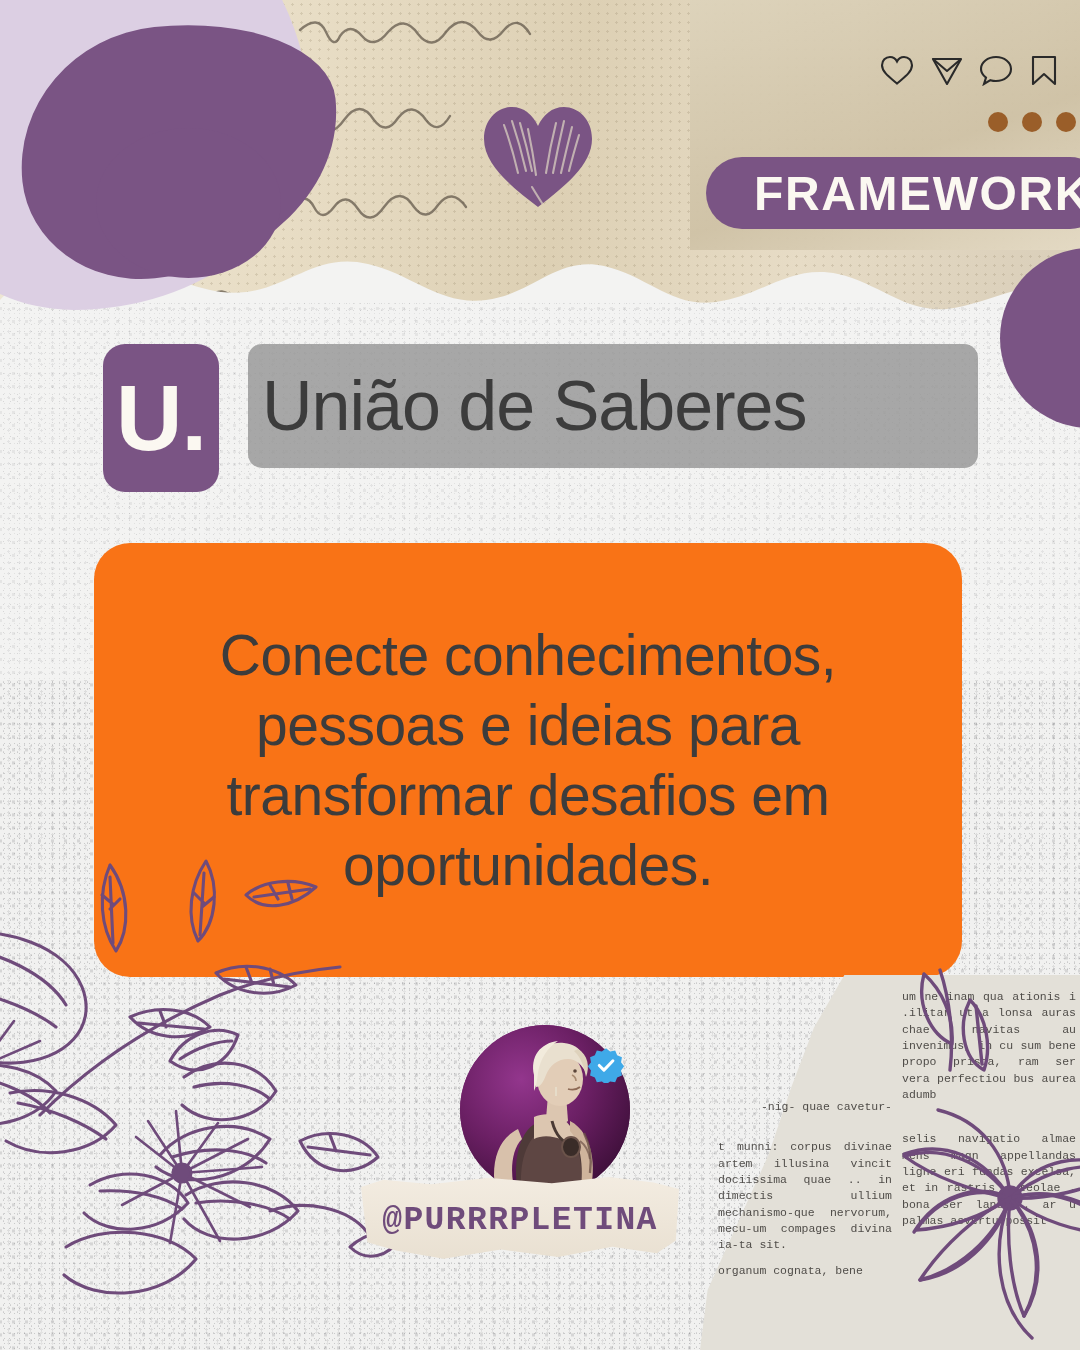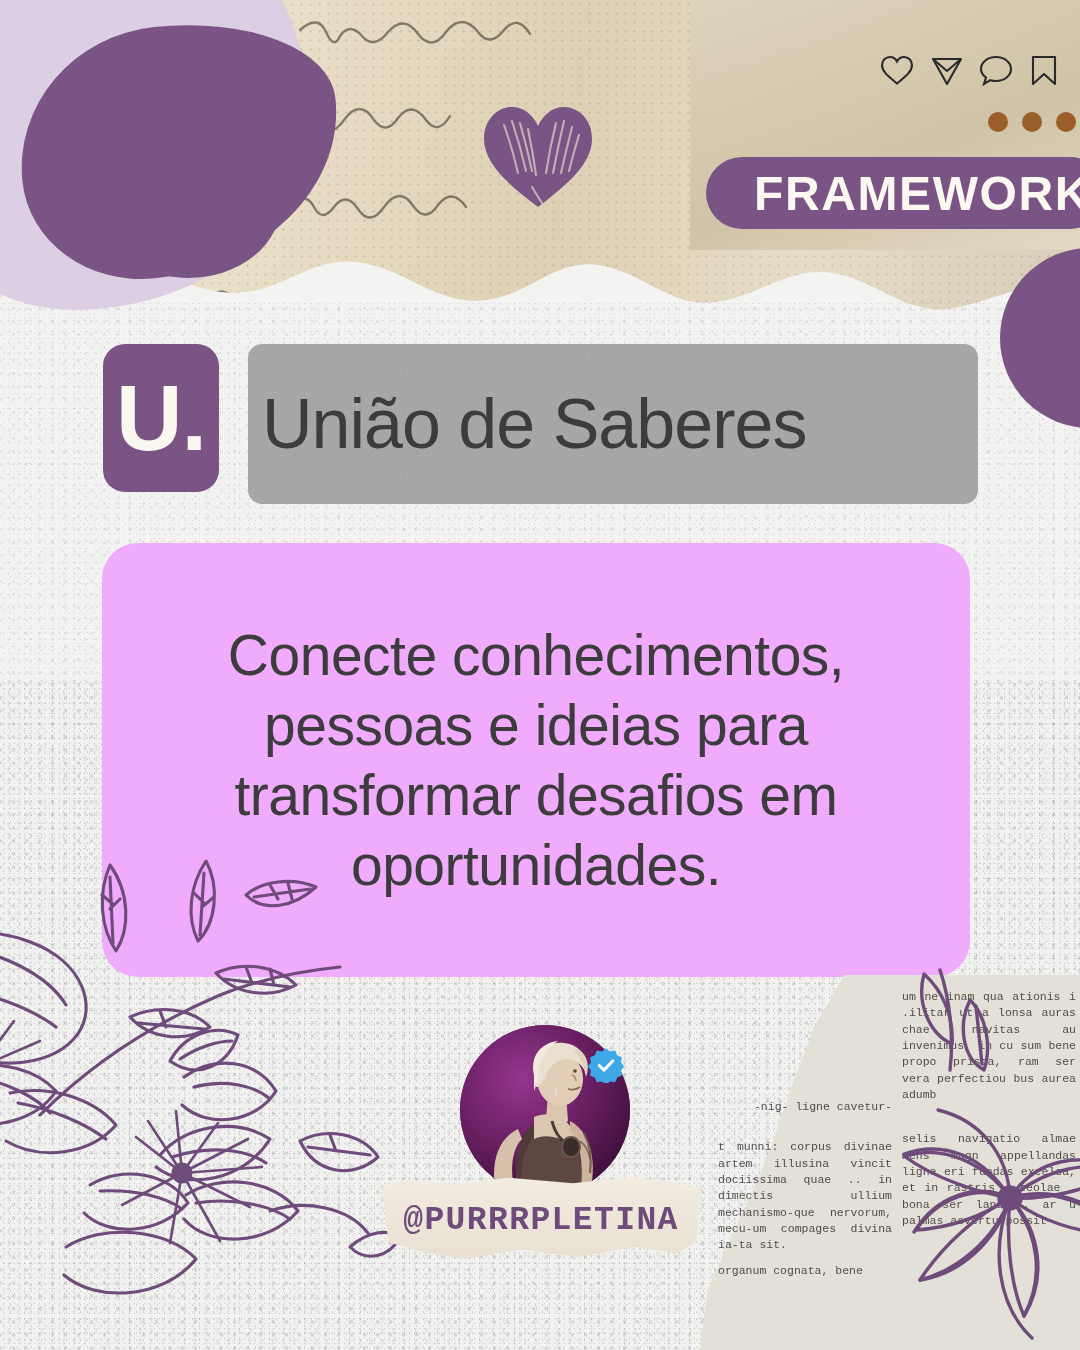--- a/index.html
+++ b/index.html
@@ -131,38 +131,38 @@
     color:#fbf8f1;
     font-size:92px;
     font-weight:bold;
     line-height:1;
     letter-spacing:-1px;
   }
 
   
   #title-bar {
     left:248px; top:344px;
-    width:730px; height:160px;
+    width:730px; height:124px;
     background:rgba(150,150,150,.82);
     border-radius:14px;
     display:flex; align-items:center;
     padding-left:14px;
   }
   #title-bar .label {
     color:#3c3c3c;
     font-size:70px;
     line-height:1;
     letter-spacing:-1px;
   }
 
   
   #body-card {
-    left:102px; top:543px;
+    left:94px; top:543px;
     width:868px; height:434px;
-    background:#f0abfc;
+    background:#f97316;
     border-radius:36px;
     display:flex; align-items:center; justify-content:center;
     padding:18px 66px;
   }
   #body-card .label {
     color:#3c3c3c;
     font-size:57px;
     line-height:1.23;
     text-align:center;
     letter-spacing:-.5px;
@@ -207,21 +207,21 @@
   
   #avatar .person { position:absolute; inset:0; }
 
   #verified {
     position:absolute; left:128px; top:22px;
     width:36px; height:36px;
   }
 
   
   #handle-strip {
-    left:382px; top:1176px; width:318px; height:92px;
+    left:361px; top:1176px; width:318px; height:92px;
   }
   #handle-strip .paper {
     position:absolute; inset:0;
     background:linear-gradient(180deg,#f3ece1,#e8dfd0);
     clip-path: polygon(0% 12%, 7% 4%, 22% 9%, 40% 2%, 60% 8%, 78% 1%, 92% 7%, 100% 14%, 99% 70%, 93% 84%, 79% 77%, 62% 88%, 44% 80%, 26% 90%, 11% 81%, 2% 72%);
   }
   #handle-strip .label {
     position:absolute; left:0; right:0; top:26px;
     text-align:center;
     font-family:"Liberation Mono", monospace;
@@ -398,21 +398,21 @@
       <path d="M300 356 C334 344 378 352 398 378"></path>
       <path d="M380 392 C398 376 418 374 430 382 C420 402 396 408 380 392 Z"></path>
     </g>
   </svg>
 
   <div class="layer" id="newsprint">
     <div class="sheet speckle"></div>
     <div class="cols">
       <div class="col">
         <p style="text-align:right;margin-top:118px;">-nig-
-ligne
+quae
 cavetur-</p>
         <p style="margin-top:24px;">t munni: corpus divinae artem illusina vincit dociissima quae .. in dimectis ullium mechanismo-que nervorum, mecu-um compages divina ia-ta sit.</p>
         <p>organum cognata, bene</p>
       </div>
       <div class="col">
         <p style="margin-top:8px;">um ne inam qua ationis i .ilitar ut a lonsa auras chae navitas au invenimus, in cu sum bene propo prisca, ram ser vera perfectiou bus aurea adumb</p>
         <p style="margin-top:28px;">selis navigatio almae mens magn appellandas ligne eri fundas excelsa, et in rastris . teolae . bona ser lanus . ar u palmas asvertu possit</p>
       </div>
     </div>
   </div>

